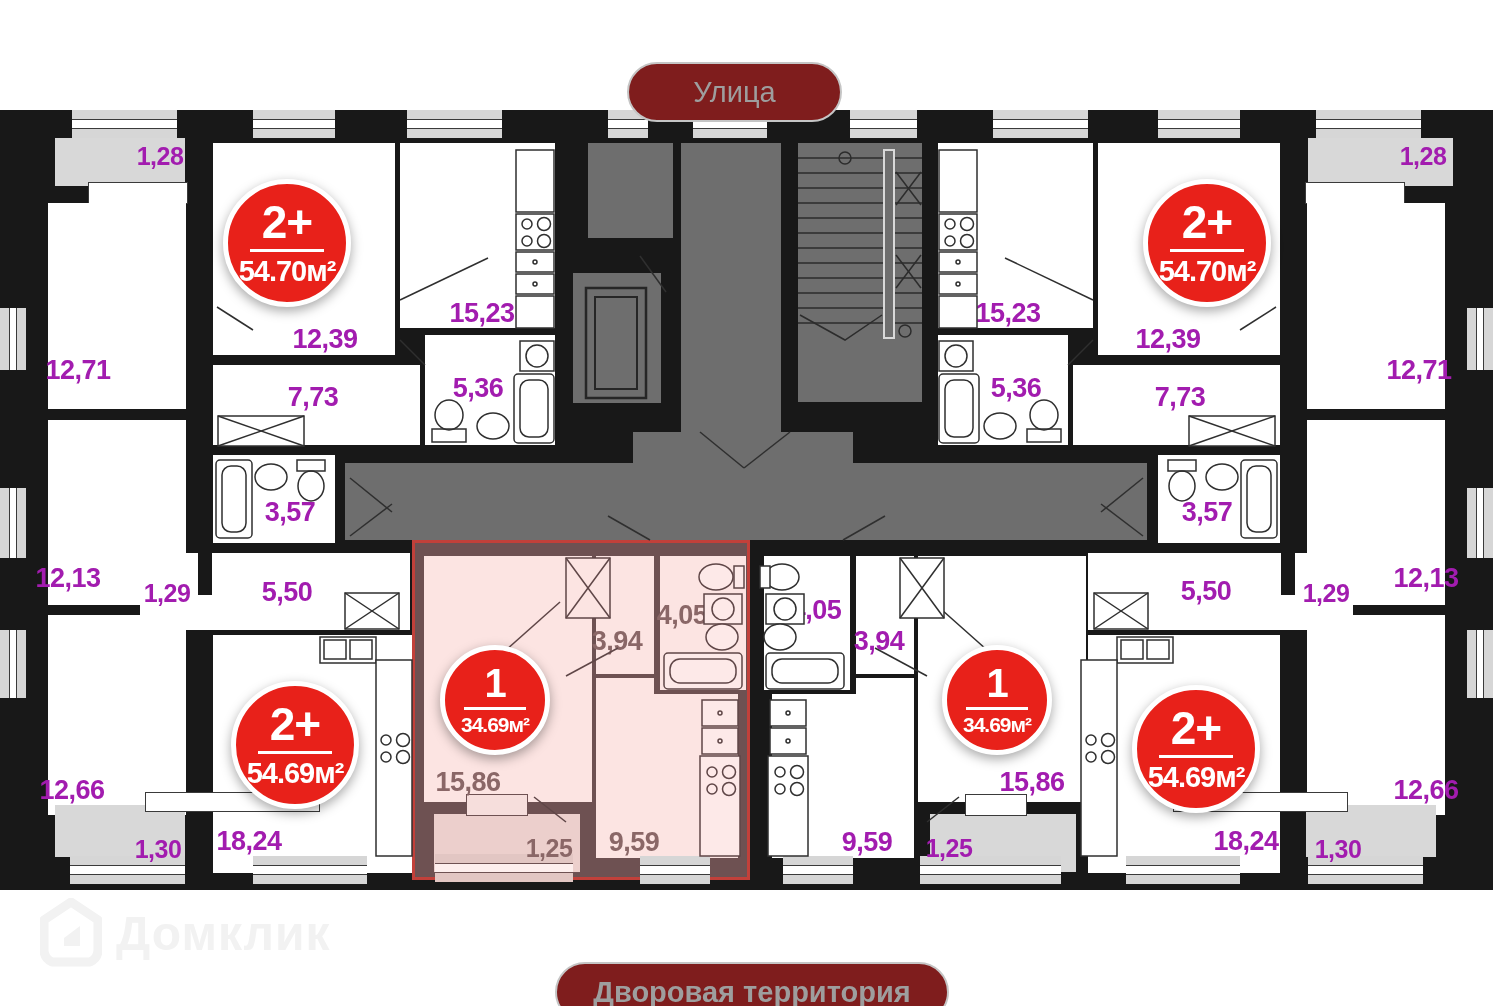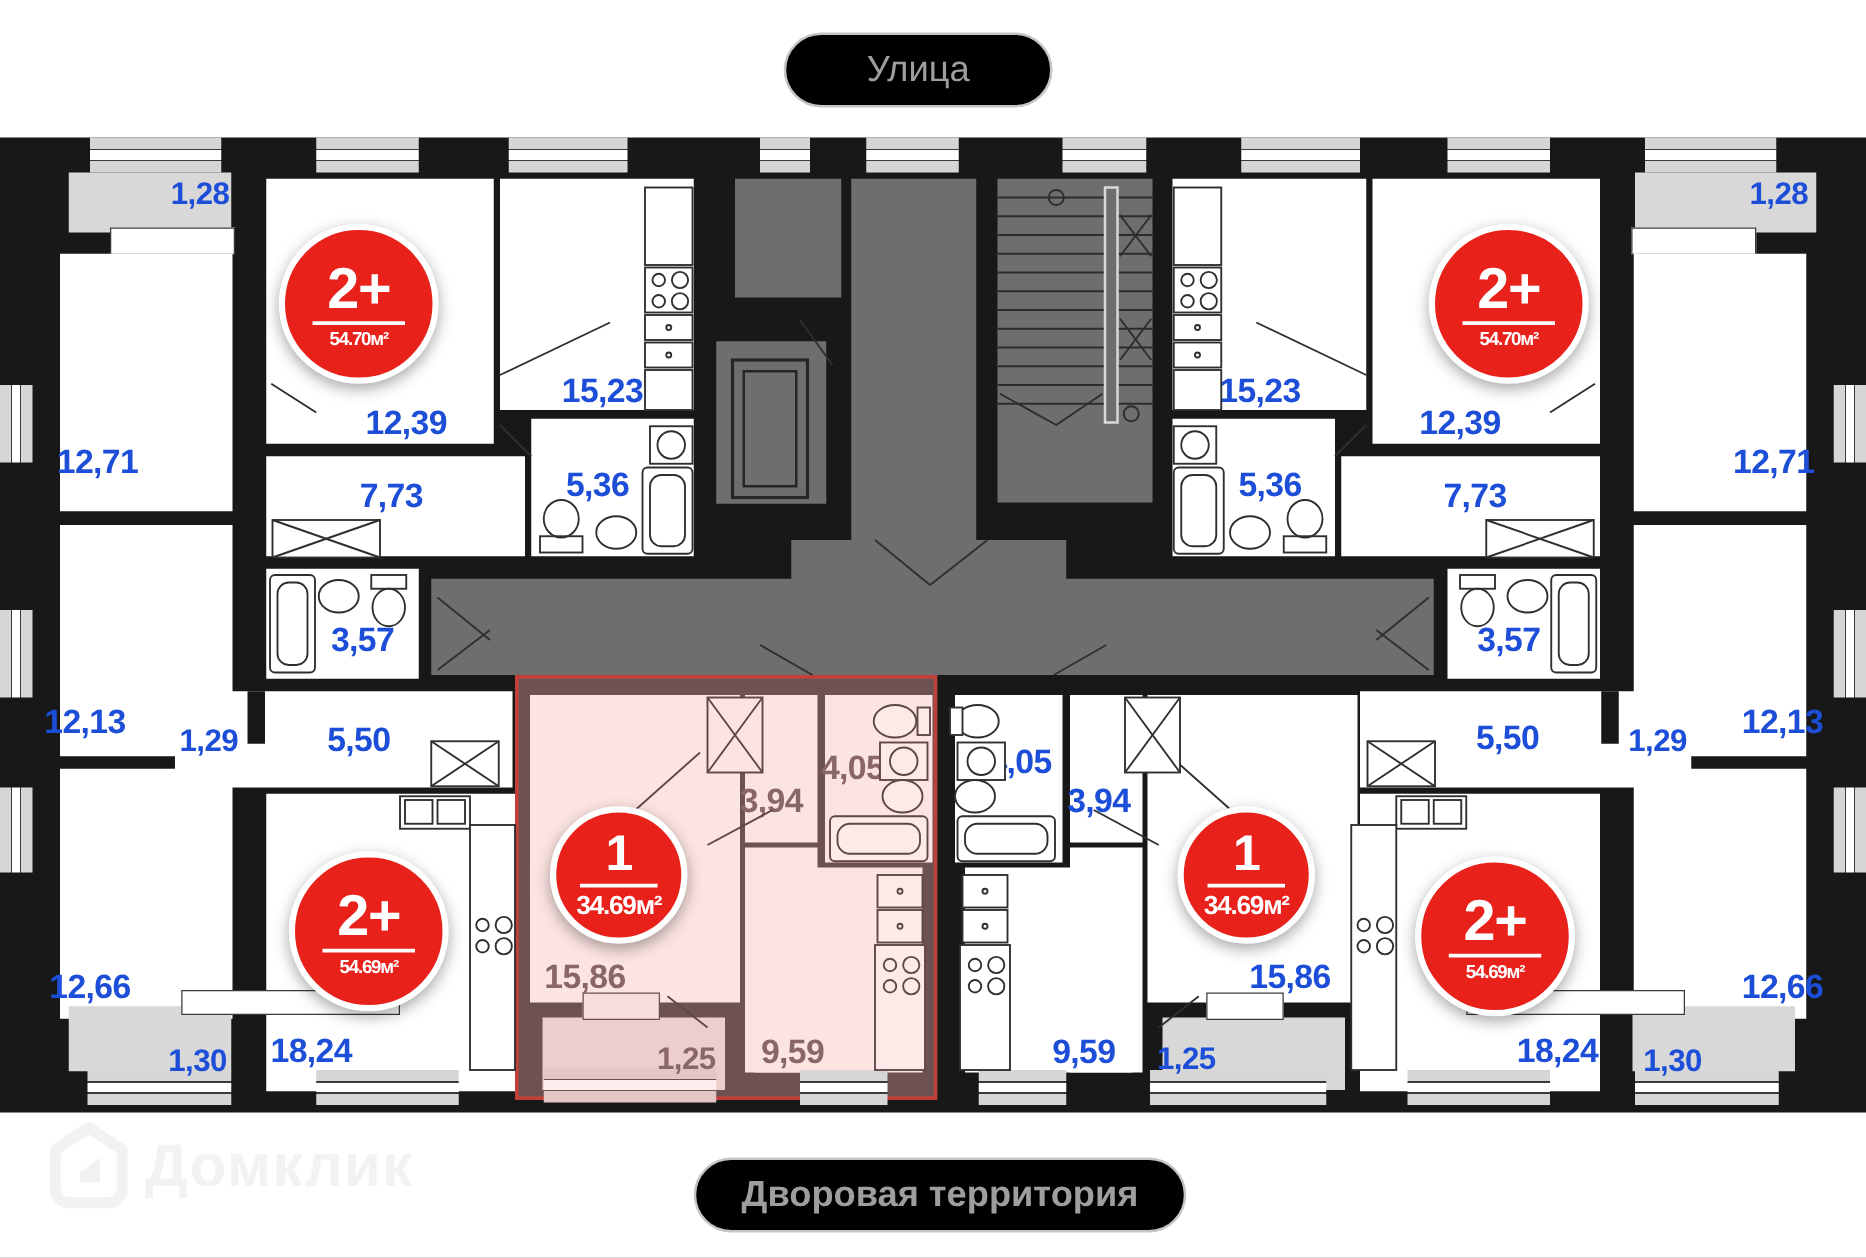--- a/index.html
+++ b/index.html
@@ -11,35 +11,35 @@
   .gray{background:#6e6e6e;}
   .balc{background:#d8d8d8;}
   .pinkroom{background:#fce4e2;}
   .pinkbalc{background:#eccfcc;}
   .frame{background:#ffffff;border:1px solid #3a3a3a;box-sizing:border-box;}
   .pframe{background:#f6dedc;border:1px solid #6e5152;box-sizing:border-box;}
   .winh{background:linear-gradient(to bottom,#d6d6d6 9px,#3a3a3a 9px,#3a3a3a 10px,#ffffff 10px,#ffffff 18px,#3a3a3a 18px,#3a3a3a 19px,#d6d6d6 19px);height:28px;}
   .winp{background:linear-gradient(to bottom,#e2c6c3 9px,#6e5152 9px,#6e5152 10px,#fdeeed 10px,#fdeeed 18px,#6e5152 18px,#6e5152 19px,#e2c6c3 19px);height:28px;}
   .winv{background:linear-gradient(to right,#d6d6d6 9px,#3a3a3a 9px,#3a3a3a 10px,#ffffff 10px,#ffffff 16px,#3a3a3a 16px,#3a3a3a 17px,#d6d6d6 17px);width:26px;}
   .lb{position:absolute;transform:translate(-50%,-50%);font-weight:bold;font-size:27px;
-      color:#1d4ed8;white-space:nowrap;letter-spacing:-0.5px;line-height:1;}
+      color:#a21caf;white-space:nowrap;letter-spacing:-0.5px;line-height:1;}
   .lb.s{font-size:25px;}
   .lb.sel{color:#8a6767;}
   .badge{position:absolute;transform:translate(-50%,-50%);border-radius:50%;background:#e8211a;
          border:5px solid #ffffff;box-shadow:0 4px 12px rgba(0,0,0,.35);display:flex;
          flex-direction:column;align-items:center;justify-content:center;color:#fff;font-weight:bold;z-index:6;}
   .badge.big{width:118px;height:118px;}
   .badge.sm{width:100px;height:100px;}
   .badge .num{font-size:46px;line-height:1;letter-spacing:-1px;}
   .badge.sm .num{font-size:40px;}
   .badge .ln{width:62%;height:3px;background:#fff;margin:4px 0 3px 0;}
-  .badge .ar{font-size:15px;letter-spacing:-1px;}
+  .badge .ar{font-size:29px;letter-spacing:-1px;}
   .badge.sm .ar{font-size:21px;}
-  .pill{position:absolute;border:2px solid #c5c5c5;border-radius:30px;background:#000000;
-        display:flex;align-items:center;justify-content:center;font-size:29px;color:#9e9e9e;z-index:8;}
+  .pill{position:absolute;border:2px solid #c5c5c5;border-radius:30px;background:#7f1d1d;
+        display:flex;align-items:center;justify-content:center;font-size:29px;color:#9e9e9e;z-index:8;margin-top:36px;}
   #sel-apt{left:412px;top:540px;width:338px;height:340px;background:#6e5152;
            border:3px solid #c2403a;box-sizing:border-box;z-index:2;}
   #mir-apt{left:750px;top:540px;width:338px;height:340px;background:#181818;z-index:2;}
   #fixtures{left:0;top:0;width:1493px;height:1006px;pointer-events:none;z-index:5;}
   #watermark{left:40px;top:898px;display:flex;align-items:center;gap:14px;color:#f2f2f2;z-index:1;}
   #watermark .wm-text{font-size:48px;font-weight:bold;letter-spacing:1px;}
   .tab{position:absolute;background:#181818;}
 </style>
 </head>
 <body>

